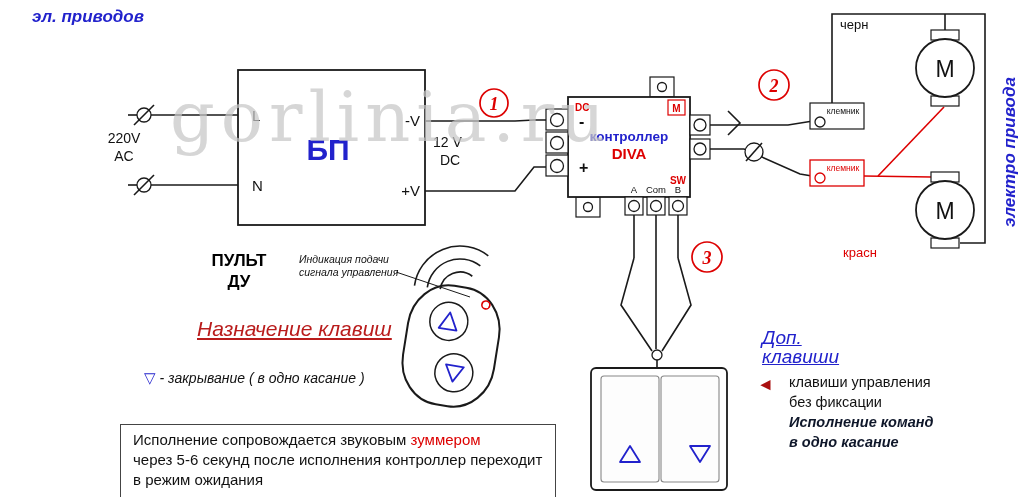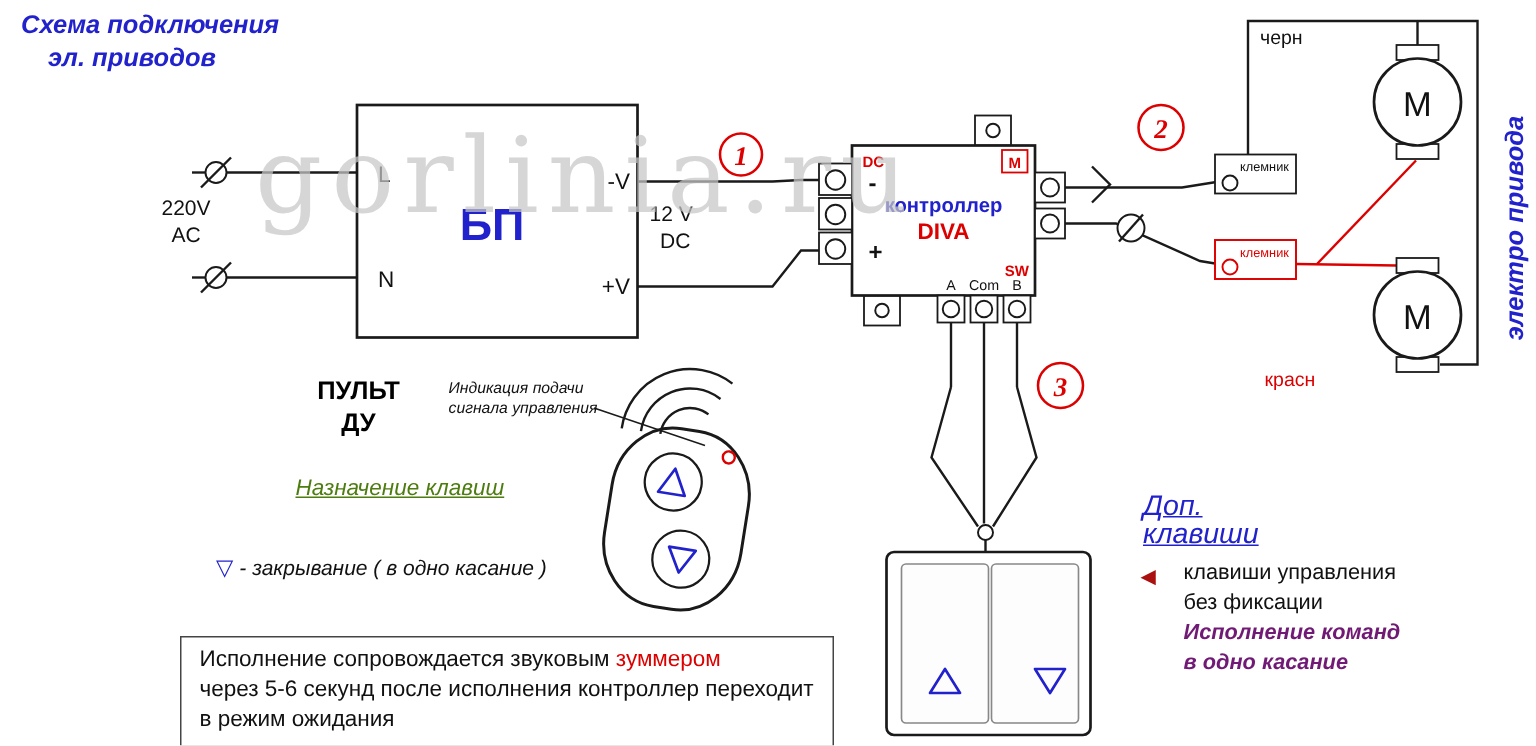--- a/index.html
+++ b/index.html
@@ -14,39 +14,39 @@
   .title { position:absolute; left:14px; top:6px; z-index:4; color:#2222cc;
            font-style:italic; font-weight:bold; font-size:17px; line-height:22px; }
   .title .t2 { padding-left:18px; }
 
   .pult { position:absolute; left:202px; top:250px; z-index:4; color:#000000;
           font-weight:bold; font-size:17px; line-height:21px; width:74px; text-align:center; }
 
   .indication { position:absolute; left:299px; top:253px; z-index:4; color:#111;
                 font-size:10.5px; line-height:13px;font-style:italic; }
 
-  .keys-heading { position:absolute; left:197px; top:317px; z-index:4; color:#4d7c0f;
-                  font-style:italic; font-size:15px; text-decoration:underline; }
+  .keys-heading { position:absolute; left:197px; top:317px; z-index:4; color:#b91c1c;
+                  font-style:italic; font-size:21px; text-decoration:underline; }
 
   .key-line { position:absolute; left:124px; z-index:4; font-style:italic;
               font-size:14px; color:#111; white-space:nowrap; }
   .key-line .tri { color:#2222cc; font-style:normal; font-size:15px; margin-right:4px; }
   #key1 { top:344px; } #key2 { top:369px;margin-left:20px; }
 
   .note-box { position:absolute; left:120px; top:424px; width:412px; z-index:4;
               border:1.2px solid #444; padding:5px 10px 7px 12px;
               font-size:15px; line-height:20px; color:#111; }
   .note-box .hl { color:#dd0000; }
 
   .extra-heading { position:absolute; left:762px; top:328px; z-index:4; color:#2222cc;
                    font-style:italic; font-size:19px; line-height:19px; text-decoration:underline; }
   .extra-arrow { position:absolute; left:757px; top:375px; z-index:4; color:#aa1010; font-size:17px; }
   .extra-text { position:absolute; left:789px; top:372px; z-index:4; font-size:14.5px;
                 line-height:20px; color:#111; white-space:nowrap; }
-  .extra-text .red { color:#701a75; font-weight:bold; font-style:italic; }
+  .extra-text .red { color:#0f172a; font-weight:bold; font-style:italic; }
 
   .vertical-label { position:absolute; left:1000px; top:252px; width:200px; z-index:4;
                     transform:rotate(-90deg); transform-origin:0 0; text-align:center;
                     color:#2222cc; font-weight:bold; font-style:italic; font-size:17px; }
 
   
   .wire { stroke:#1a1a1a; stroke-width:1.6; fill:none; }
   .wire-red { stroke:#dd0000; stroke-width:1.6; fill:none; }
   .box { fill:#fff; stroke:#1a1a1a; stroke-width:1.8; }
   .box-thin { fill:#fff; stroke:#1a1a1a; stroke-width:1.2; }
@@ -215,21 +215,20 @@
       <path class="wire" d="M 431.4 275.5 A 33 33 0 0 1 488.6 275.5"></path>
       <path class="wire" d="M 420.2 269 A 46 46 0 0 1 499.8 269"></path>
     </g>
 
     <line x1="396" y1="272" x2="470" y2="297" stroke="#1a1a1a" stroke-width="1"></line>
   </svg>
 
   <div class="watermark">gorlinia.ru</div>
 
   <div class="title">
-    <div>Схема подключения</div>
     <div class="t2">эл. приводов</div>
   </div>
 
   <div class="pult">
     <div>ПУЛЬТ</div>
     <div>ДУ</div>
   </div>
 
   <div class="indication">
     <div>Индикация подачи</div>

